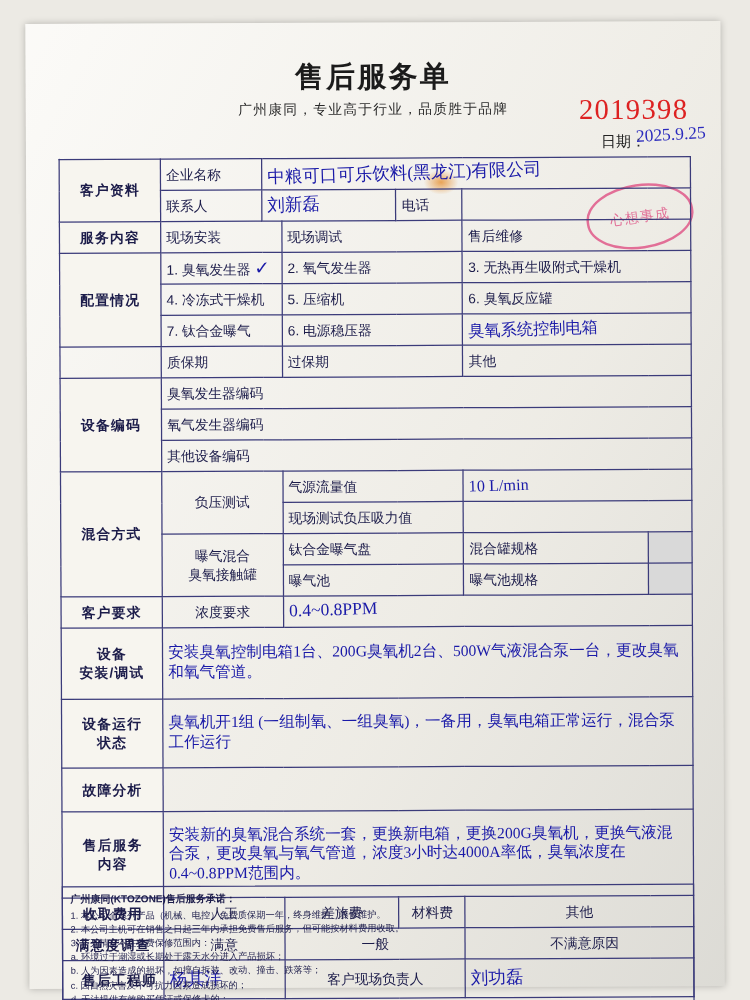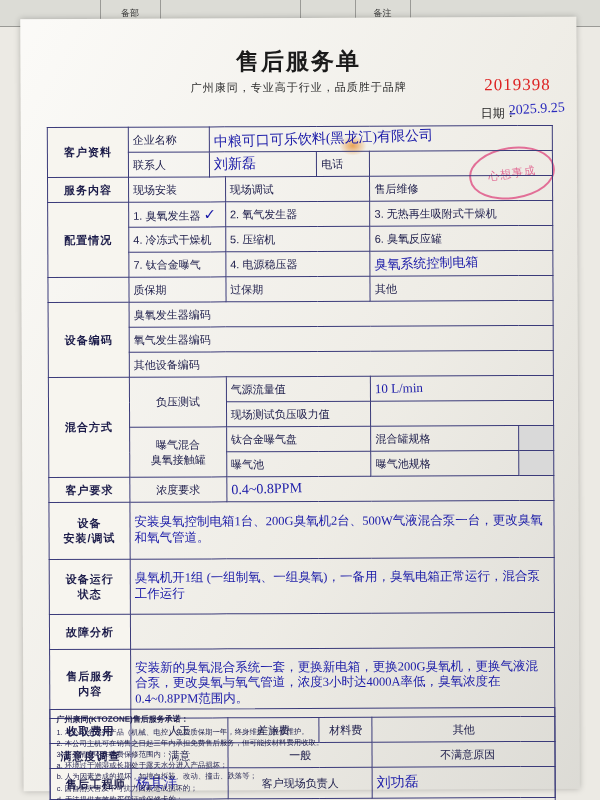--- a/index.html
+++ b/index.html
@@ -42,21 +42,21 @@
   .logo .ly{position:absolute;top:16px;left:0;width:100%;font-size:30px;font-family:"Liberation Serif",serif;}
   .title{
     position:absolute;left:0;top:28px;width:556px;text-align:center;
     font-size:23px;font-weight:bold;color:#1b1b1b;font-family:"Liberation Serif",serif;letter-spacing:2px;
   }
   .subtitle{
     position:absolute;left:0;top:62px;width:556px;text-align:center;
     font-size:11px;color:#2a2a2a;letter-spacing:1px;
   }
   .serial{
-    position:absolute;right:26px;top:58px;font-size:17px;color:#d22;
+    position:absolute;right:26px;top:58px;font-size:23px;color:#d22;
     font-family:"Liberation Serif",serif;letter-spacing:1px;
   }
   .dateline{
     position:absolute;right:60px;top:88px;font-size:12px;color:#222;
   }
   .datehand{
     position:absolute;right:12px;top:84px;font-size:14px;color:#2b2bbd;
     font-family:"Liberation Serif",serif;transform:rotate(-3deg);
   }
   
@@ -87,28 +87,20 @@
     border:1px solid #3b3b7a;padding:4px 6px;box-sizing:border-box;
   }
   .notes .nt{font-weight:bold;margin-bottom:1px;font-size:8px;}
   .grey{background:#d9d9d9;}
 </style>
 </head>
 <body>
 
 <div id="sheet">
 
-  <div class="topstrip">
-    <div class="tcell" style="left:0px;width:100px;"></div>
-    <div class="tcell" style="left:100px;width:60px;">备部</div>
-    <div class="tcell" style="left:160px;width:140px;"></div>
-    <div class="tcell" style="left:300px;width:55px;"></div>
-    <div class="tcell" style="left:355px;width:55px;">备注</div>
-    <div class="tcell" style="left:410px;width:190px;border-right:none;"></div>
-  </div>
 
   <div class="paper">
 
 
     <div class="title">售后服务单</div>
     <div class="subtitle">广州康同，专业高于行业，品质胜于品牌</div>
     <div class="serial">2019398</div>
     <div class="dateline">日期：</div>
     <div class="datehand">2025.9.25</div>
 
@@ -143,21 +135,21 @@
         <td colspan="2">2. 氧气发生器</td>
         <td colspan="2">3. 无热再生吸附式干燥机</td>
       </tr>
       <tr>
         <td colspan="2">4. 冷冻式干燥机</td>
         <td colspan="2">5. 压缩机</td>
         <td colspan="2">6. 臭氧反应罐</td>
       </tr>
       <tr>
         <td colspan="2">7. 钛合金曝气</td>
-        <td colspan="2">4. 电源稳压器</td>
+        <td colspan="2">6. 电源稳压器</td>
         <td colspan="2"><span class="hand">臭氧系统控制电箱</span></td>
       </tr>
 
       <tr>
         <td class="lbl" style="border:none;background:transparent;"></td>
         <td colspan="2">质保期</td>
         <td colspan="2">过保期</td>
         <td colspan="2">其他</td>
       </tr>
 

